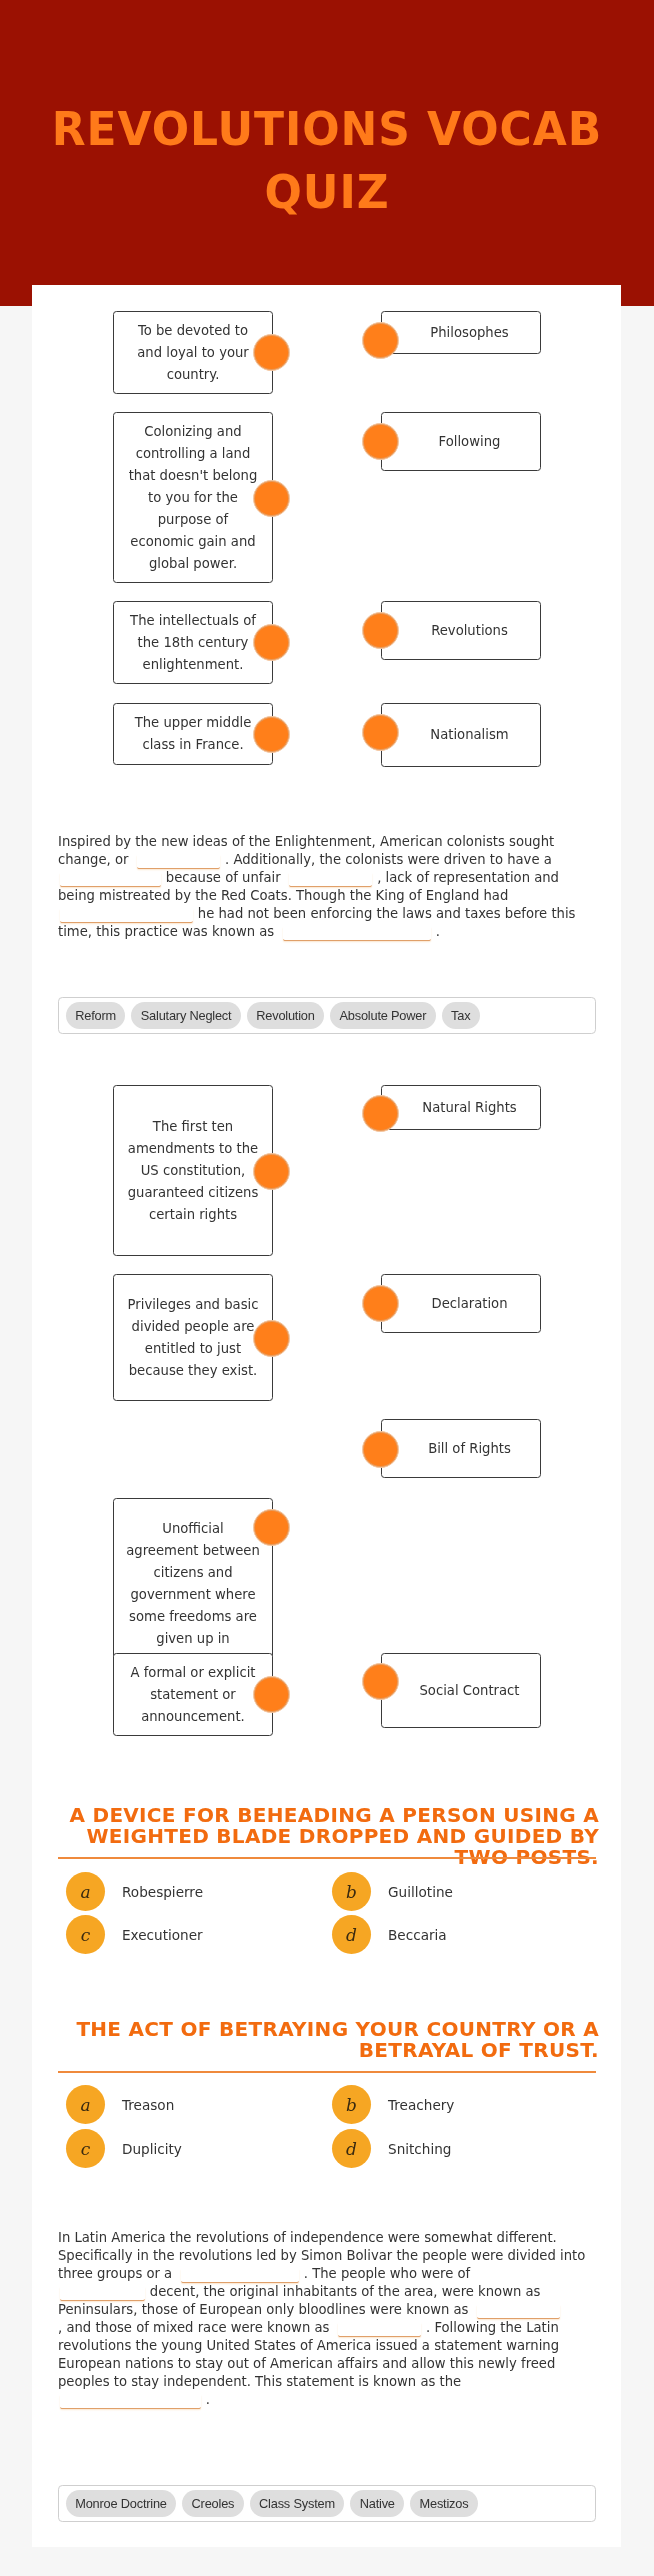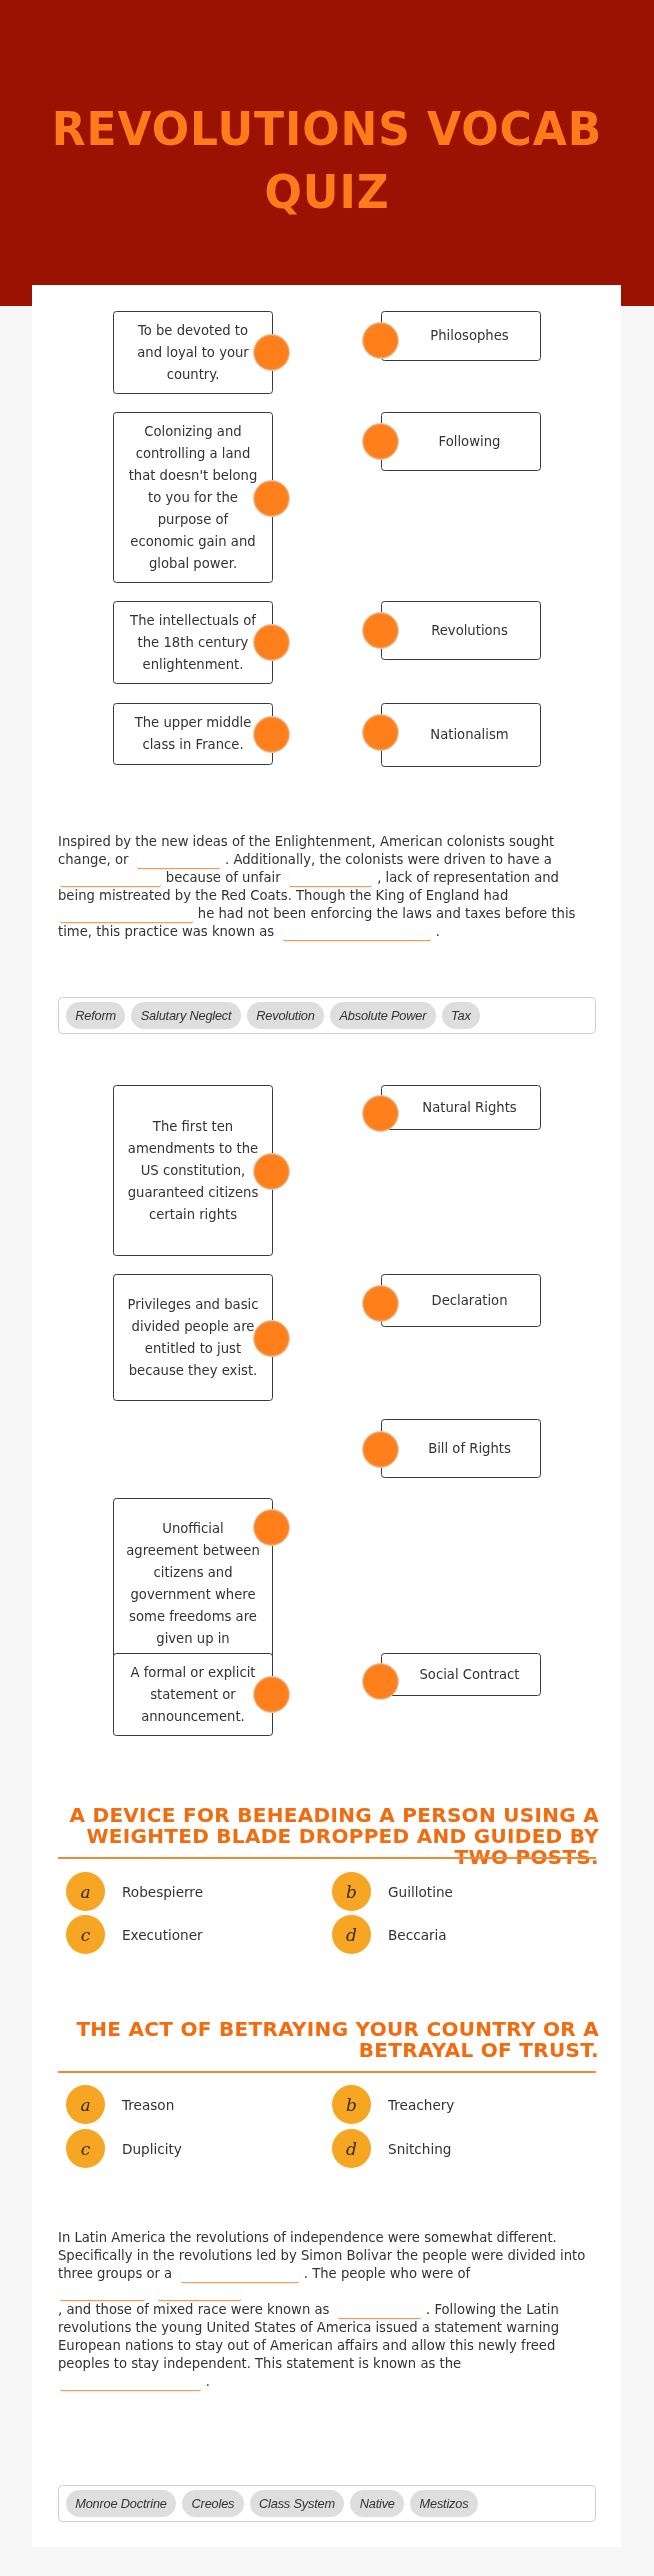--- a/index.html
+++ b/index.html
@@ -44,21 +44,21 @@
   .blank {
     display: inline-block; height: 15.3px; vertical-align: -5.1px;
     border-bottom: 1.3px solid #e0a06a; border-radius: 0 0 2.6px 2.6px;
     box-shadow: 0 1.7px 1.7px -0.9px #fbe6cf;
     margin: 0 5.1px;
   }
 
   .wordbank {
     position: absolute; left: 58px; width: 538px; height: 37px;
     border: 0.9px solid #cfcfcf; border-radius: 4.3px; background: #fff;
-    display: flex; align-items: center; padding-left: 6.8px; gap: 6px; font-style: italic;
+    display: flex; align-items: center; padding-left: 6.8px; gap: 6px;
   }
   .chip {
     background: #dedede; border-radius: 13.6px; height: 27px; padding: 0 9.4px;
     display: flex; align-items: center; font-size: 12.8px; color: #333;
     font-family: "Liberation Sans", sans-serif; letter-spacing: -0.2px;
   }
 
   
   .mc-q {
     position: absolute; left: 54px; width: 545px;
@@ -86,21 +86,21 @@
   </div>
 </div>
 
 <div class="card"></div>
 
 <div>
   <div class="mbox left" style="top:311px;height:83px;">
       <span>To be devoted to and loyal to your country.</span>
     </div>
   <div class="dot" style="left:253px;top:334px;"></div>
-  <div class="mbox right" style="top:311px;height:50px;">
+  <div class="mbox right" style="top:311px;height:43px;">
       <span>Philosophes</span>
     </div>
   <div class="dot" style="left:362px;top:322px;"></div>
 
   <div class="mbox left" style="top:412px;height:171px;">
       <span>Colonizing and controlling a land that doesn't belong to you for the purpose of economic gain and global power.</span>
     </div>
   <div class="dot" style="left:253px;top:480px;"></div>
   <div class="mbox right" style="top:412px;height:59px;">
       <span>Following</span>
@@ -147,39 +147,39 @@
   <div class="dot" style="left:253px;top:1153px;"></div>
   <div class="mbox right" style="top:1085px;height:45px;">
       <span>Natural Rights</span>
     </div>
   <div class="dot" style="left:362px;top:1095px;"></div>
 
   <div class="mbox left" style="top:1274px;height:127px;">
       <span>Privileges and basic divided people are entitled to just because they exist.</span>
     </div>
   <div class="dot" style="left:253px;top:1320px;"></div>
-  <div class="mbox right" style="top:1274px;height:53px;">
+  <div class="mbox right" style="top:1274px;height:59px;">
       <span>Declaration</span>
     </div>
   <div class="dot" style="left:362px;top:1285px;"></div>
 
   <div class="mbox left" style="top:1498px;height:216px;">
       <span>Unofficial agreement between citizens and government where some freedoms are given up in exchange for security.</span>
     </div>
   <div class="dot" style="left:253px;top:1509px;"></div>
   <div class="mbox right" style="top:1419px;height:59px;">
       <span>Bill of Rights</span>
     </div>
   <div class="dot" style="left:362px;top:1431px;"></div>
 
   <div class="mbox left" style="top:1653px;height:83px;">
       <span>A formal or explicit statement or announcement.</span>
     </div>
   <div class="dot" style="left:253px;top:1676px;"></div>
-  <div class="mbox right" style="top:1653px;height:43px;">
+  <div class="mbox right" style="top:1653px;height:75px;">
       <span>Social Contract</span>
     </div>
   <div class="dot" style="left:362px;top:1663px;"></div>
 </div>
 
 <div class="mc-q" style="top:1805px;">A device for beheading a person using a weighted blade dropped and guided by two posts.</div>
 <div class="mc-line" style="top:1857px;"></div>
 <div class="opt" style="left:66px;top:1872px;">
   <div class="badge">a</div>
   <div class="opt-label">Robespierre</div>
@@ -211,21 +211,21 @@
   <div class="badge">c</div>
   <div class="opt-label">Duplicity</div>
 </div>
 <div class="opt" style="left:332px;top:2129px;">
   <div class="badge">d</div>
   <div class="opt-label">Snitching</div>
 </div>
 
 <div class="para" style="top:2229px;">
   <span>In Latin America the revolutions of independence were somewhat different. Specifically in the revolutions led by Simon Bolivar the people were divided into three groups or a</span><span class="blank" style="width:118px;margin-left:8.5px;"></span><span>. The people who were of</span><br>
-  <span class="blank" style="width:85px;margin-left:1.7px;"></span><span class="blank" style="width:83px;margin-left:8.5px;"></span><br>
+  <span class="blank" style="width:85px;margin-left:1.7px;"></span><span>decent, the original inhabitants of the area, were known as Peninsulars, those of European only bloodlines were known as</span><span class="blank" style="width:83px;margin-left:8.5px;"></span><br>
   <span>, and those of mixed race were known as</span><span class="blank" style="width:83px;margin-left:8.5px;"></span><span>. Following the Latin revolutions the young United States of America issued a statement warning European nations to stay out of American affairs and allow this newly freed peoples to stay independent. This statement is known as the</span><br>
   <span class="blank" style="width:141px;margin-left:1.7px;"></span><span>.</span>
 </div>
 
 <div class="wordbank" style="top:2485px;">
   <div class="chip">Monroe Doctrine</div>
   <div class="chip">Creoles</div>
   <div class="chip">Class System</div>
   <div class="chip">Native</div>
   <div class="chip">Mestizos</div>

